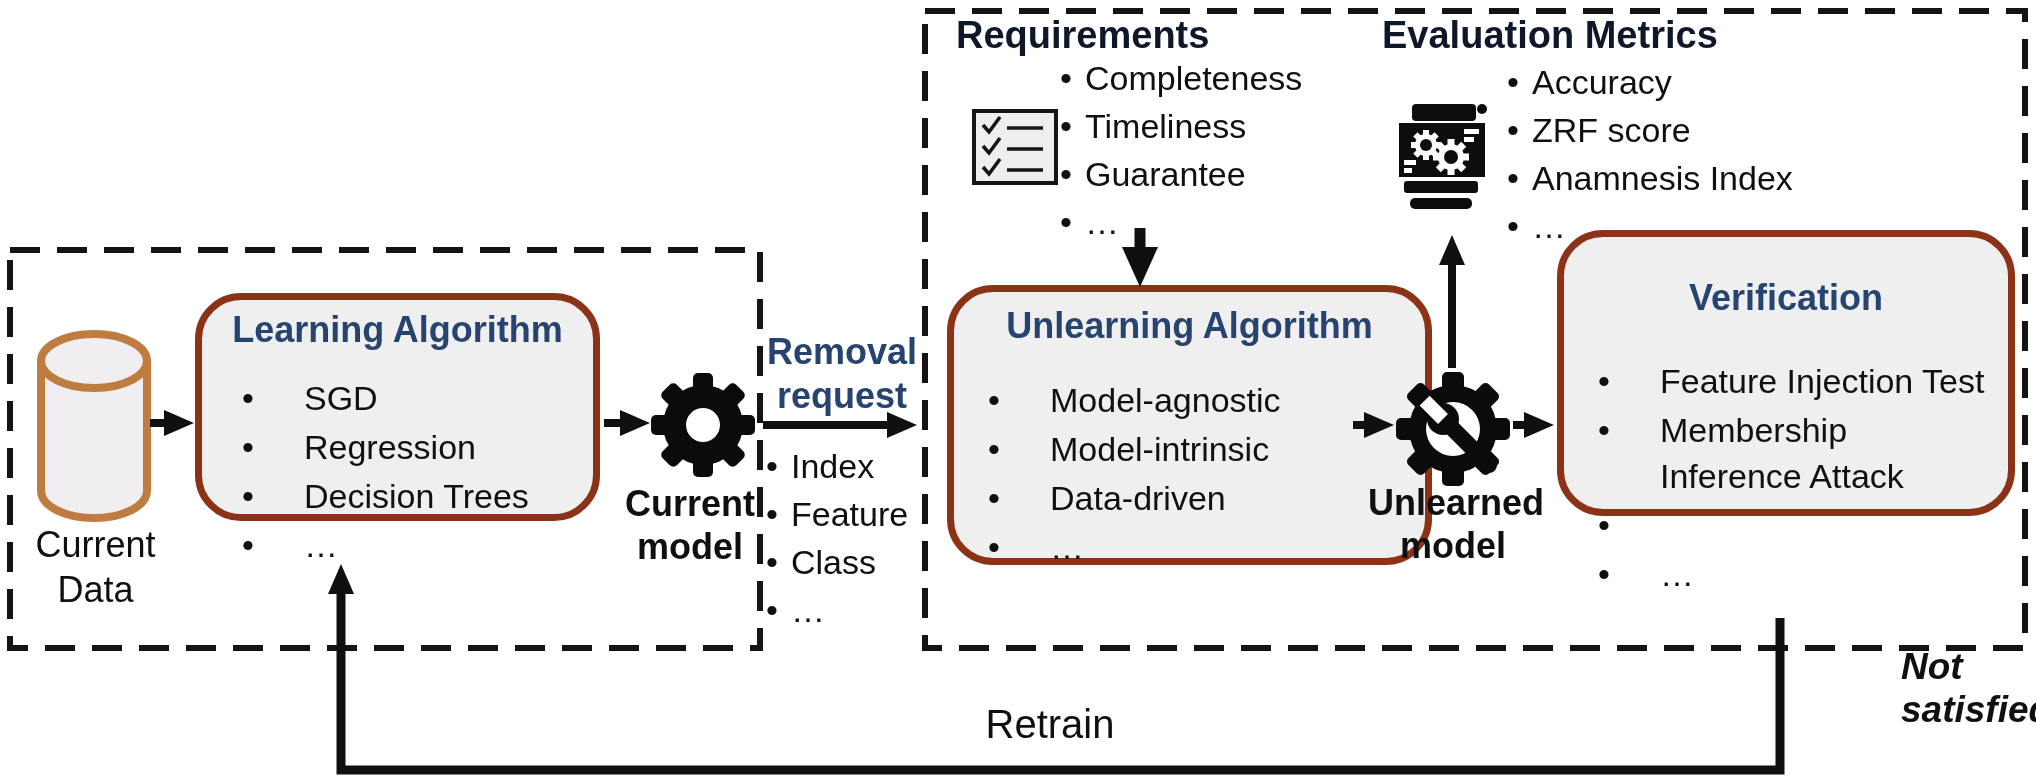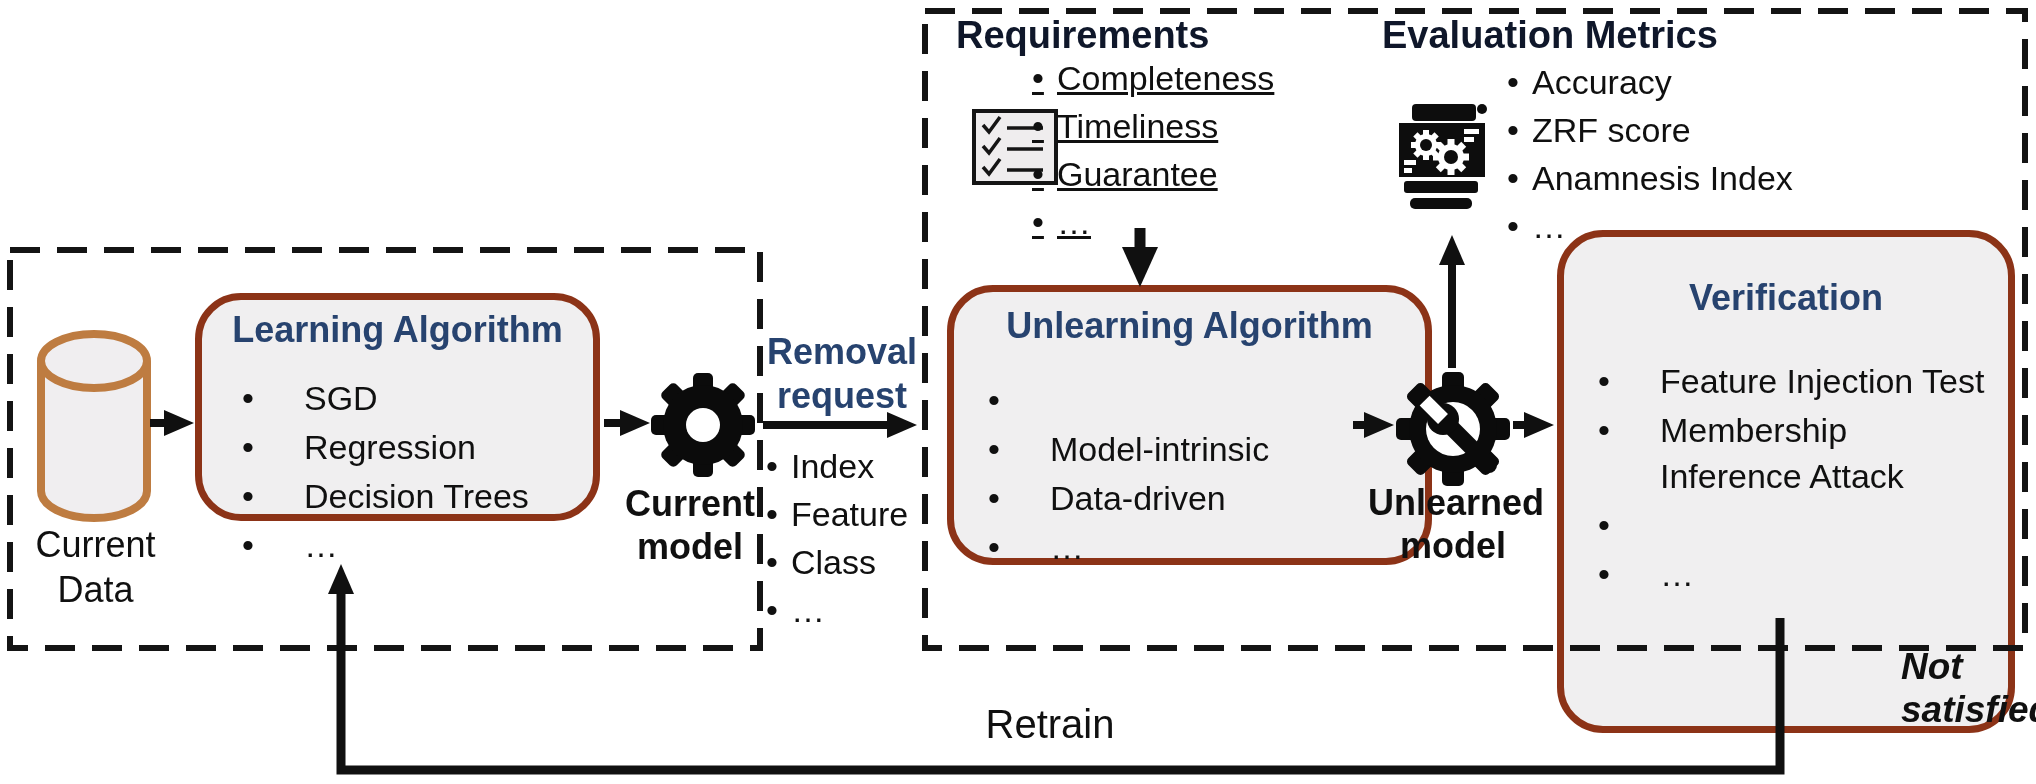--- a/index.html
+++ b/index.html
@@ -117,21 +117,21 @@
       <g stroke="#151515" stroke-width="3.5" fill="none">
         <path d="M12,17 l6,7 l11,-15"></path>
           <line x1="36" y1="20" x2="72" y2="20"></line>
         <path d="M12,38 l6,7 l11,-15"></path>
           <line x1="36" y1="41" x2="72" y2="41"></line>
         <path d="M12,59 l6,7 l11,-15"></path>
           <line x1="36" y1="62" x2="72" y2="62"></line>
       </g>
     </svg>
   </div>
-  <div class="tight-list" style="left:1032px;top:56px;text-decoration:underline;">
+  <div class="tight-list" style="left:1060px;top:56px;">
     <div class="tight-item">
         <span class="bullet"></span>
         <span class="txt">Completeness</span>
       </div>
     <div class="tight-item">
         <span class="bullet"></span>
         <span class="txt">Timeliness</span>
       </div>
     <div class="tight-item">
         <span class="bullet"></span>
@@ -141,20 +141,21 @@
         <span class="bullet"></span>
         <span class="txt">…</span>
       </div>
   </div>
 
   <div class="round-box" style="left:947px;top:285px;width:485px;height:280px;">
     <div class="box-title" style="margin-top:13px;">Unlearning Algorithm</div>
     <div class="box-list" style="left:22px;top:86px;">
       <div class="box-item">
           <span class="bullet"></span>
+          <span class="txt">Model-agnostic</span>
         </div>
       <div class="box-item">
           <span class="bullet"></span>
           <span class="txt">Model-intrinsic</span>
         </div>
       <div class="box-item">
           <span class="bullet"></span>
           <span class="txt">Data-driven</span>
         </div>
       <div class="box-item">
@@ -234,21 +235,21 @@
     <div class="tight-item">
         <span class="bullet"></span>
         <span class="txt">Anamnesis Index</span>
       </div>
     <div class="tight-item">
         <span class="bullet"></span>
         <span class="txt">…</span>
       </div>
   </div>
 
-  <div class="round-box" style="left:1557px;top:230px;width:458px;height:503px;">
+  <div class="round-box" style="left:1557px;top:230px;width:458px;height:286px;">
     <div class="box-title" style="margin-top:40px;">Verification</div>
     <div class="box-list" style="left:22px;top:122px;">
       <div class="box-item">
           <span class="bullet"></span>
           <span class="txt">Feature Injection Test</span>
         </div>
       <div class="box-item">
           <span class="bullet"></span>
           <span class="txt">Membership
 Inference Attack</span>

